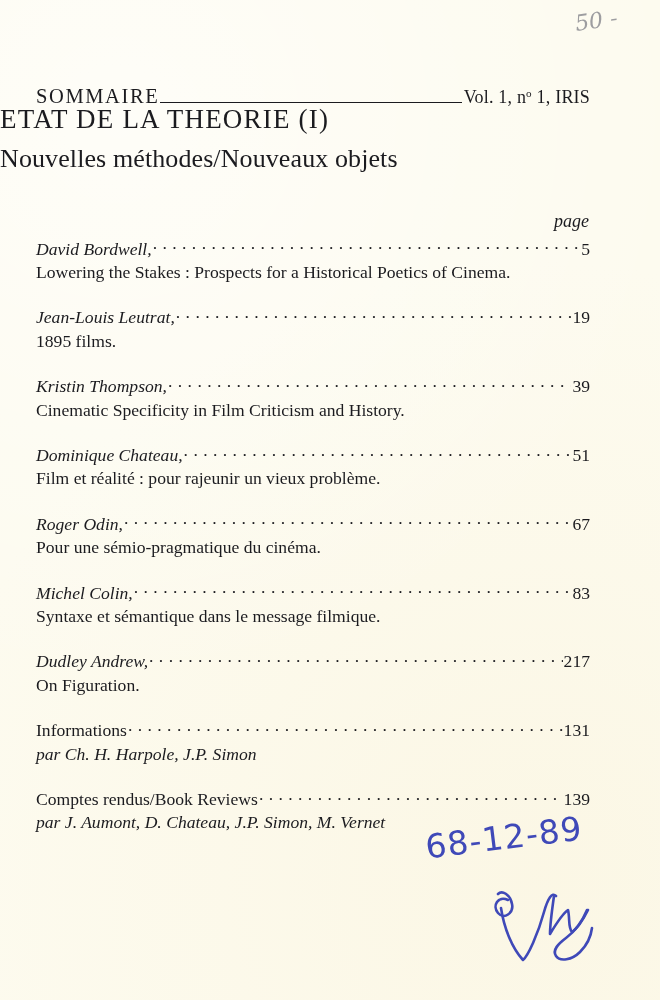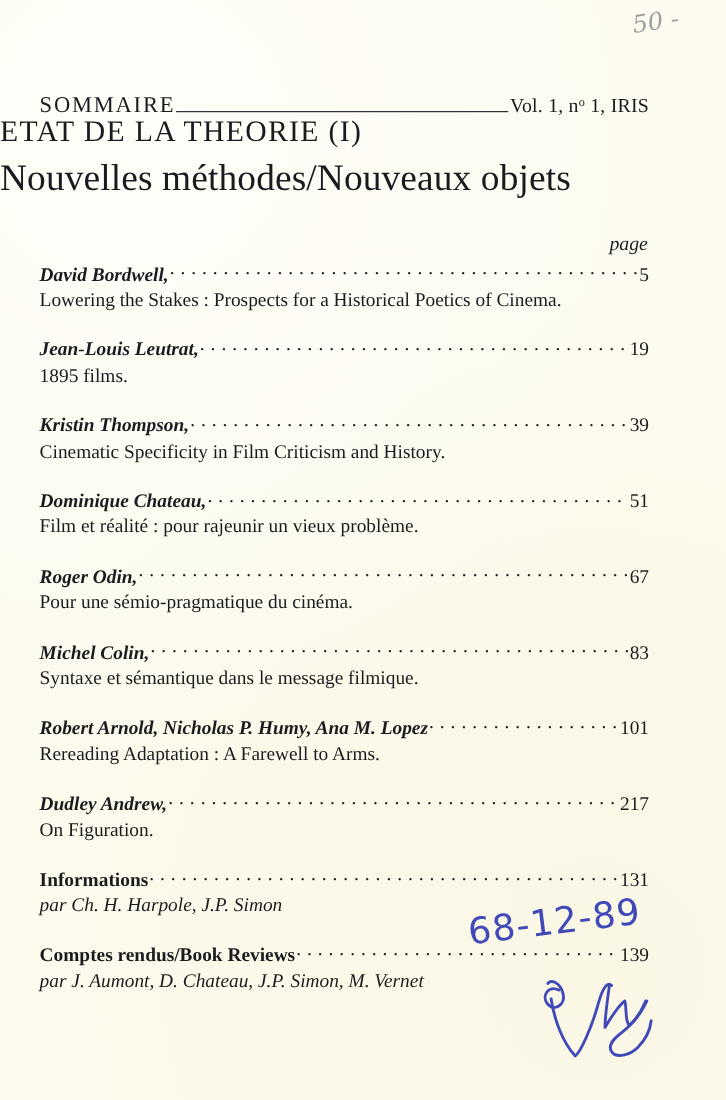--- a/index.html
+++ b/index.html
@@ -64,21 +64,21 @@
     left: 0;
     right: 0;
     top: 104px;
   }
   .title-main {
     font-size: 27px;
     letter-spacing: 1.2px;
     line-height: 1.18;
   }
   .title-sub {
-    font-size: 34px;
+    font-size: 26px;
     letter-spacing: 0.1px;
     line-height: 1.2;
     margin-top: 7px;
   }
 
   
   .toc {
     position: absolute;
     left: 36px;
     width: 554px;
@@ -102,21 +102,20 @@
     display: flex;
     align-items: baseline;
     width: 100%;
     font-size: 17.6px;
     line-height: 1.27;
     white-space: nowrap;
   }
   .entry-author {
     font-style: italic;
     flex: 0 0 auto;
-    font-weight: bold;
   }
   .entry-author.roman {
     font-style: normal;
   }
   .leaders {
     flex: 1 1 auto;
     overflow: hidden;
     height: 1em;
     position: relative;
     margin: 0 1px;
@@ -236,28 +235,20 @@
           </div>
           <div class="entry-title">Pour une sémio-pragmatique du cinéma.</div>
         </div>
         <div class="entry">
           <div class="entry-line">
             <span class="entry-author">Michel Colin,</span>
             <span class="leaders"></span>
             <span class="entry-pagenum">83</span>
           </div>
           <div class="entry-title">Syntaxe et sémantique dans le message filmique.</div>
-        </div>
-        <div class="entry">
-          <div class="entry-line">
-            <span class="entry-author">Robert Arnold, Nicholas P. Humy, Ana M. Lopez</span>
-            <span class="leaders"></span>
-            <span class="entry-pagenum">101</span>
-          </div>
-          <div class="entry-title">Rereading Adaptation : A Farewell to Arms.</div>
         </div>
         <div class="entry">
           <div class="entry-line">
             <span class="entry-author">Dudley Andrew,</span>
             <span class="leaders"></span>
             <span class="entry-pagenum">217</span>
           </div>
           <div class="entry-title">On Figuration.</div>
         </div>
         <div class="entry">

